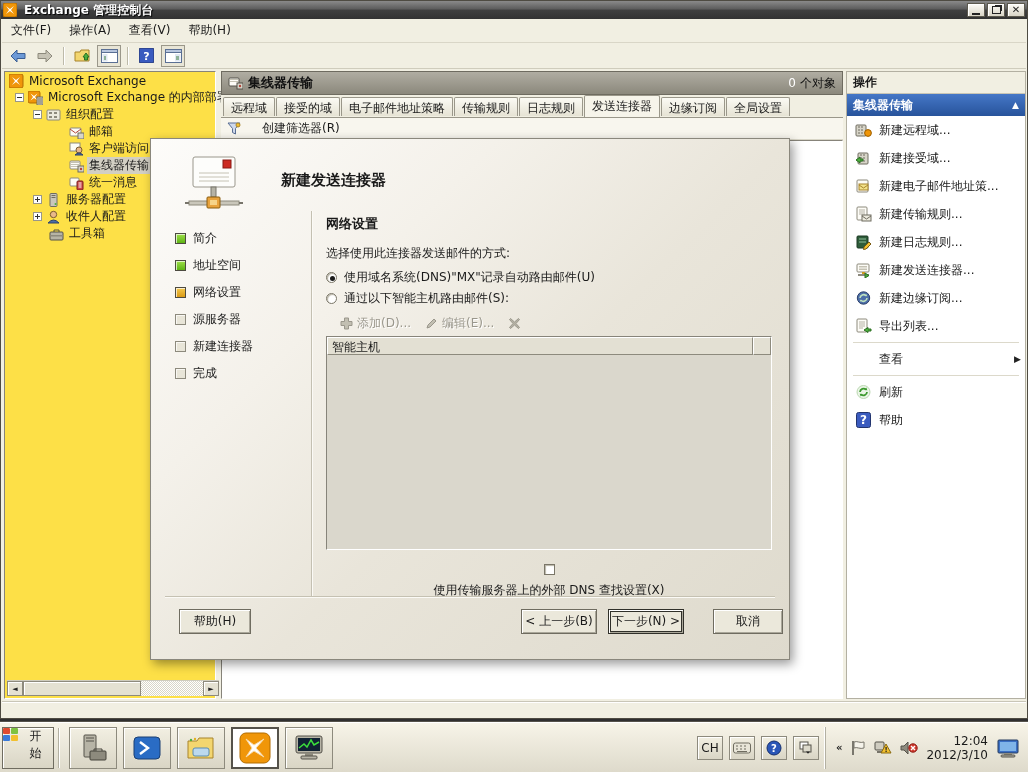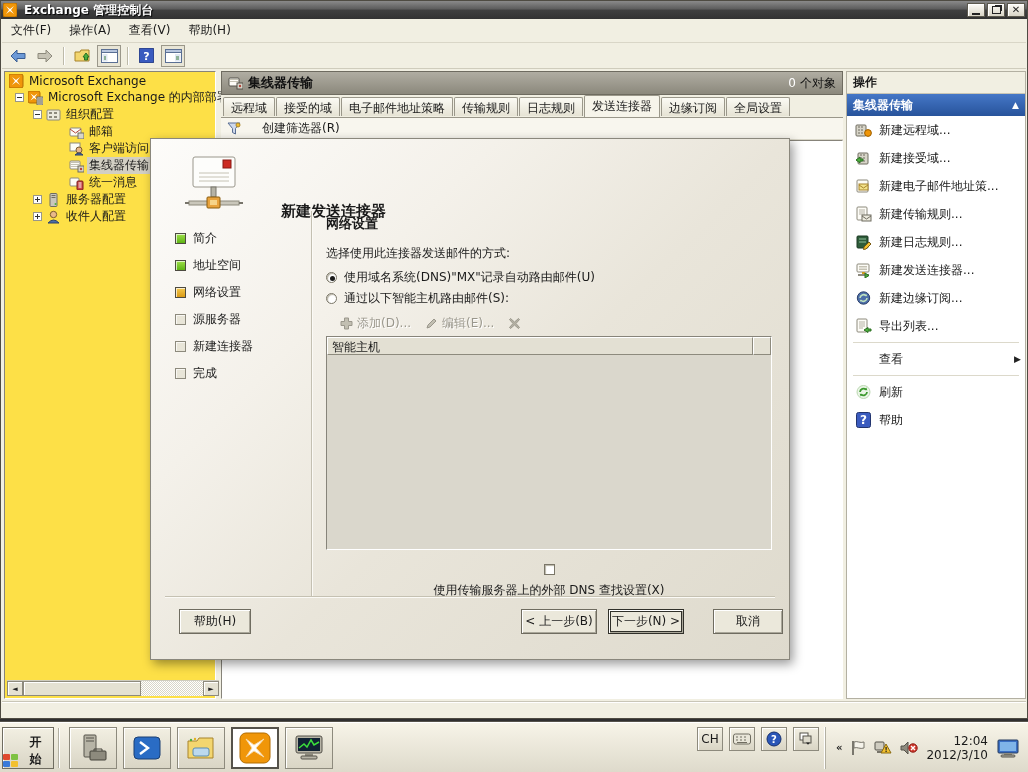--- a/index.html
+++ b/index.html
@@ -81,21 +81,21 @@
   .aicon { width:17px; height:16px; flex:none; }
 
   #statusbar { position:absolute; left:1px; bottom:1px; right:1px; height:15px;
     background:#f1efe2; border-top:1px solid #fff; box-shadow:0 -1px 0 #c9c6b7; }
 
   
   #dialog { position:absolute; left:150px; top:138px; width:640px; height:522px; z-index:10;
     background:linear-gradient(135deg,#fdfcfa 0%,#f4f1ea 30%,#e9e5da 55%,#dedacd 100%);
     border:1px solid #8a877c; box-shadow:3px 4px 10px rgba(0,0,0,.4); }
   #wiz-icon { position:absolute; left:34px; top:14px; }
-  #wiz-title { position:absolute; left:130px; top:32px; font-size:15px; font-weight:bold;margin-top:31px; }
+  #wiz-title { position:absolute; left:130px; top:32px; font-size:15px; font-weight:bold; }
   #wiz-steps { position:absolute; left:24px; top:86px; width:134px; }
   .wiz-step { display:flex; align-items:center; gap:7px; height:27px; }
   .step-box { width:11px; height:11px; border:1px solid #8d8a7d; background:#e8e5d8; flex:none;
     box-shadow:inset 1px 1px 0 rgba(255,255,255,.7); }
   .step-box.done { background:linear-gradient(#9fe04a,#5eb414); border-color:#4c4a40; }
   .step-box.current { background:linear-gradient(#f4c94e,#d99a16); border-color:#4c4a40; }
   #wiz-divider { position:absolute; left:160px; top:72px; width:1px; height:385px; background:#c4c0b2; box-shadow:1px 0 0 #fbfaf6; }
 
   #wiz-content { position:absolute; left:175px; top:76px; width:446px; }
   #wiz-heading { font-weight:bold; font-size:13px; margin-bottom:12px; }
@@ -126,27 +126,27 @@
   #wiz-next   { position:absolute; left:457px; top:470px; width:76px; outline:1px solid #30302a; outline-offset:-3px; border-color:#30302a; }
   #wiz-cancel { position:absolute; left:562px; top:470px; width:70px; }
   #wiz-footer-line { position:absolute; left:14px; right:14px; top:457px; height:2px;
     border-top:1px solid #c5c1b2; border-bottom:1px solid #fbfaf6; }
 
   
   #taskbar { position:absolute; left:0; bottom:0; width:1028px; height:50px;
     background:linear-gradient(#f7f4e8,#dedacb); border-top:1px solid #fff; box-shadow:0 -1px 0 #55524a;
     display:flex; align-items:center; padding:0 2px; }
   #start-btn { width:52px; height:42px; background:linear-gradient(#f2efe2,#d9d5c5);
-    border:1px solid #6f6c60; box-shadow:inset 1px 1px 0 #fff; display:flex; align-items:flex-end; gap:11px;
-    justify-content:center; font-weight:bold; }
+    border:1px solid #6f6c60; box-shadow:inset 1px 1px 0 #fff; display:flex; align-items:flex-start; gap:11px;
+    justify-content:center; font-weight:normal; }
   .tb-app { width:48px; height:42px; margin-left:6px; background:linear-gradient(#f2efe2,#d9d5c5);
     border:1px solid #8d8a7d; box-shadow:inset 1px 1px 0 #fff; display:flex; align-items:center; justify-content:center; }
   .tb-app.active { background:#fff; border:2px solid #55524a; }
   .task-sep { width:1px; height:40px; background:#b3b0a2; box-shadow:1px 0 0 #fff; margin:0 4px; }
-  #tray { margin-left:auto; display:flex; gap:6px; }
+  #tray { margin-left:auto; display:flex; align-items:center; gap:6px; }
   .tray-btn { min-width:26px; height:24px; background:linear-gradient(#f2efe2,#d9d5c5);
     border:1px solid #8d8a7d; box-shadow:inset 1px 1px 0 #fff; display:flex; align-items:center; justify-content:center; font-size:12px; }
   #tray-group { display:flex; align-items:center; gap:8px; border-left:1px solid #b3b0a2;
     box-shadow:-1px 0 0 #fff; padding:0 6px 0 10px; height:42px; }
   #clock { text-align:right; font-size:12px; line-height:14px; }
 
   .winflag { width:16px; height:14px; display:grid; grid-template-columns:7px 7px; grid-template-rows:6px 6px; gap:1px; }
   .winflag i { border-radius:1px; }
   .winflag i:nth-child(1){background:#e04a2f;} .winflag i:nth-child(2){background:#7ec242;}
   .winflag i:nth-child(3){background:#3a7ad9;} .winflag i:nth-child(4){background:#f2c02f;}
@@ -292,20 +292,28 @@
         </svg>
         <span class="tree-label">服务器配置</span>
       </div>
       <div class="tree-row" style="padding-left:28px">
         <span class="expander plus"></span>
         <svg class="tree-icon" viewBox="0 0 15 14">
           <circle cx="7.5" cy="4.5" r="3.2" fill="#e9b98a" stroke="#7a5a30"></circle>
           <path d="M2 13 q5.5 -6 11 0 Z" fill="#4d6ea8" stroke="#2c416b"></path>
         </svg>
         <span class="tree-label">收件人配置</span>
+      </div>
+      <div class="tree-row" style="padding-left:44px">
+        <svg class="tree-icon" viewBox="0 0 15 14">
+          <rect x="1" y="5" width="13" height="8" rx="1" fill="#b7b4a6" stroke="#55524a"></rect>
+          <path d="M5 5 v-2 h5 v2" fill="none" stroke="#55524a"></path>
+          <rect x="1" y="8" width="13" height="1.5" fill="#8d8a7d"></rect>
+        </svg>
+        <span class="tree-label">工具箱</span>
       </div>
       <div id="tree-hscroll">
         <div class="scroll-arrow">◄</div>
         <div class="scroll-thumb"></div>
         <div class="scroll-track"></div>
         <div class="scroll-arrow">►</div>
       </div>
     </div>
 
     <div id="center-pane">

